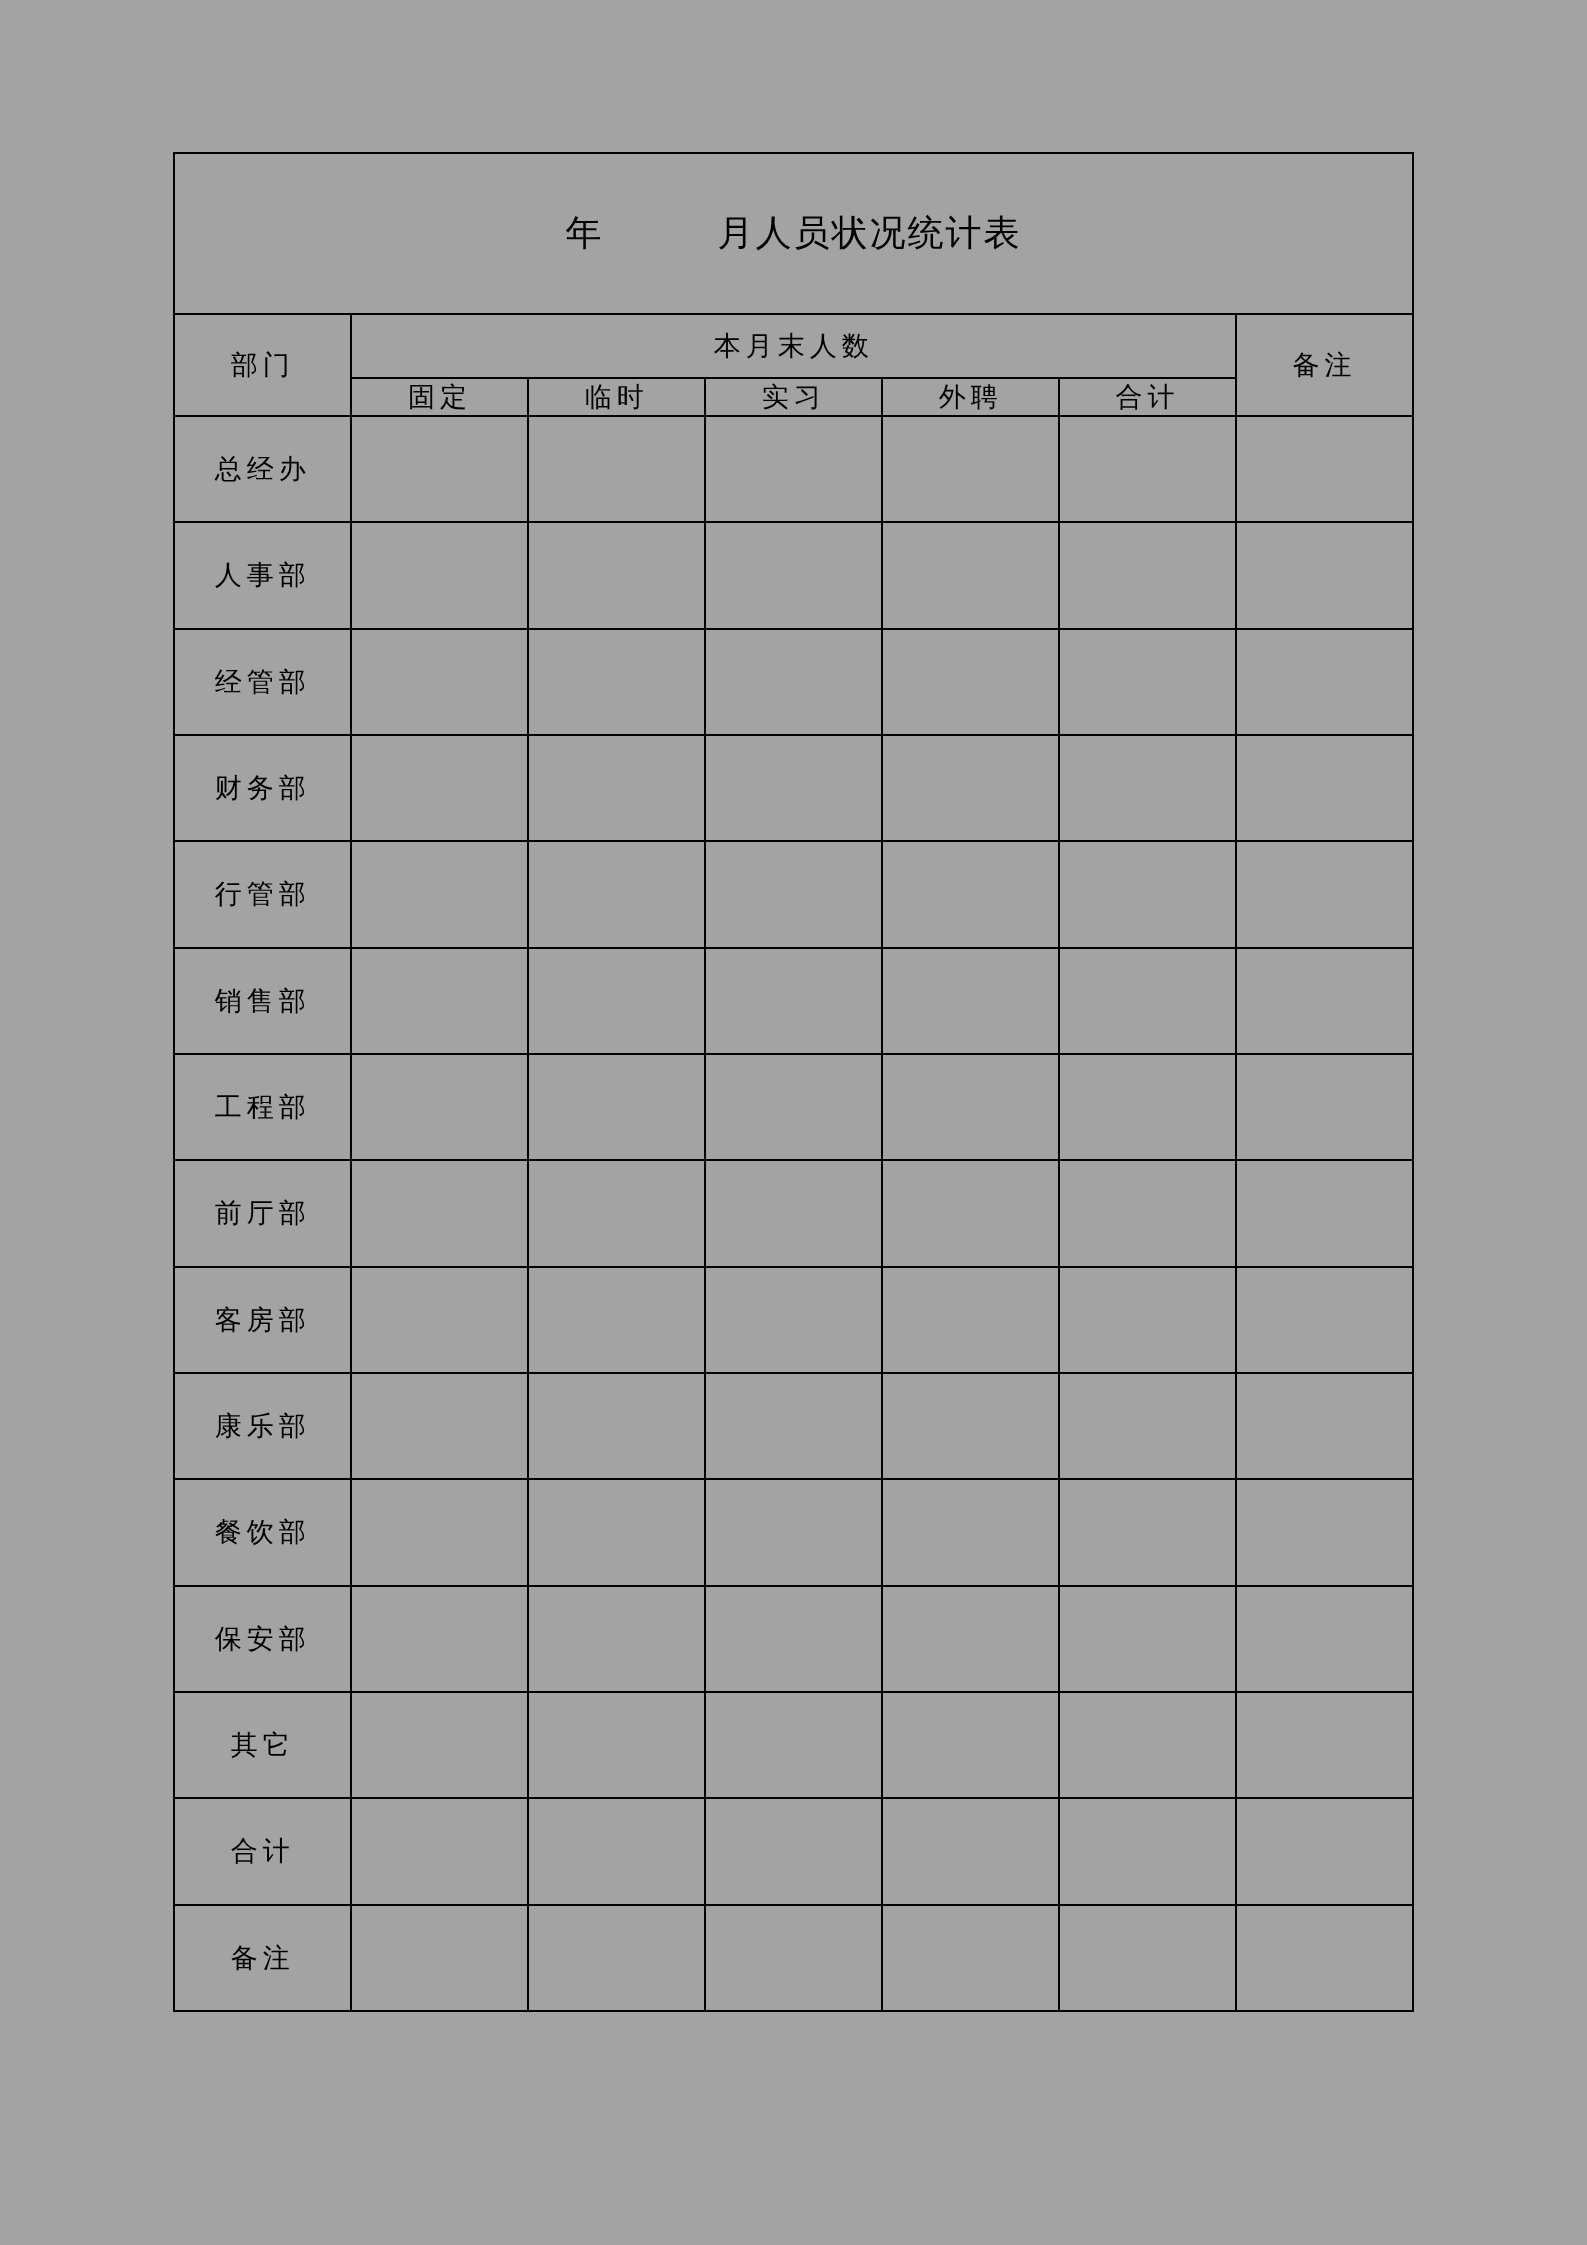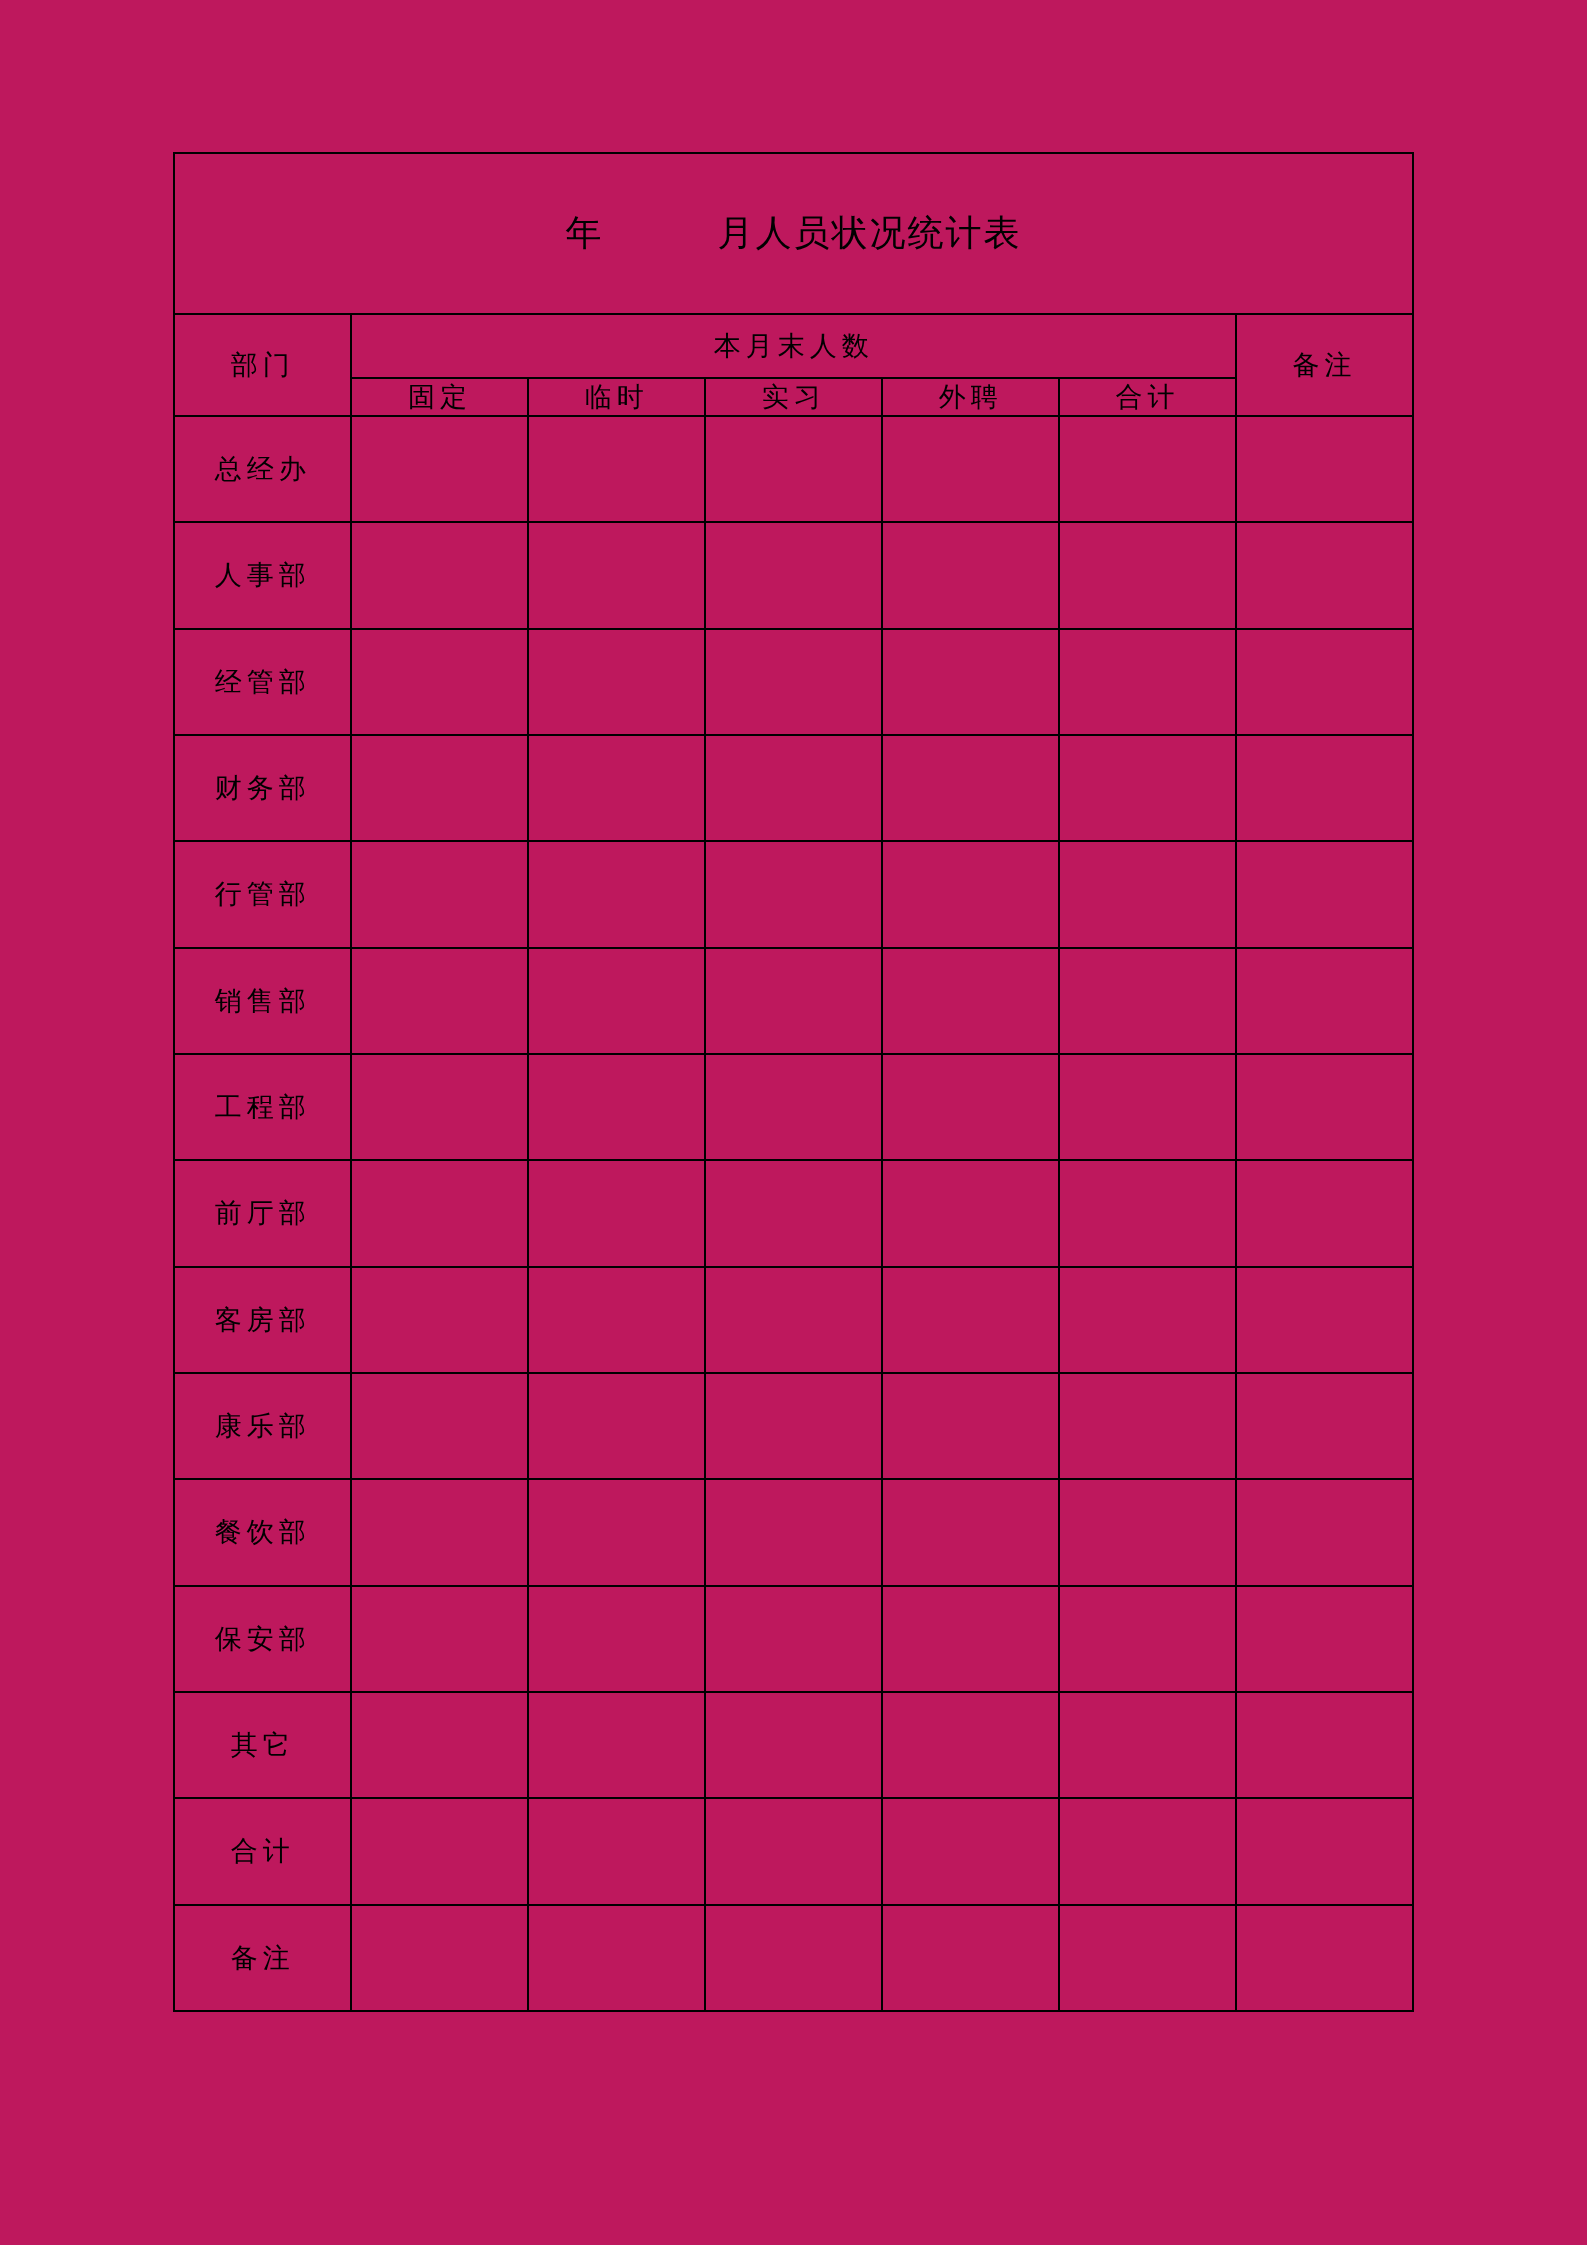--- a/index.html
+++ b/index.html
@@ -1,20 +1,20 @@
 <!DOCTYPE html>
 <html><head>
 <meta charset="utf-8">
 <style>
   html, body { margin: 0; padding: 0; background: #e8e8e8; }
   .page {
     position: relative;
     width: 1587px;
     height: 2245px;
-    background: #be185d;
+    background: #a3a3a3;
     font-family: "Liberation Serif", "DejaVu Serif", serif;
     color: #000000;
     overflow: hidden;
   }
   table.form {
     position: absolute;
     left: 173px;
     top: 152px;
     width: 1241px;
     height: 1860px;

